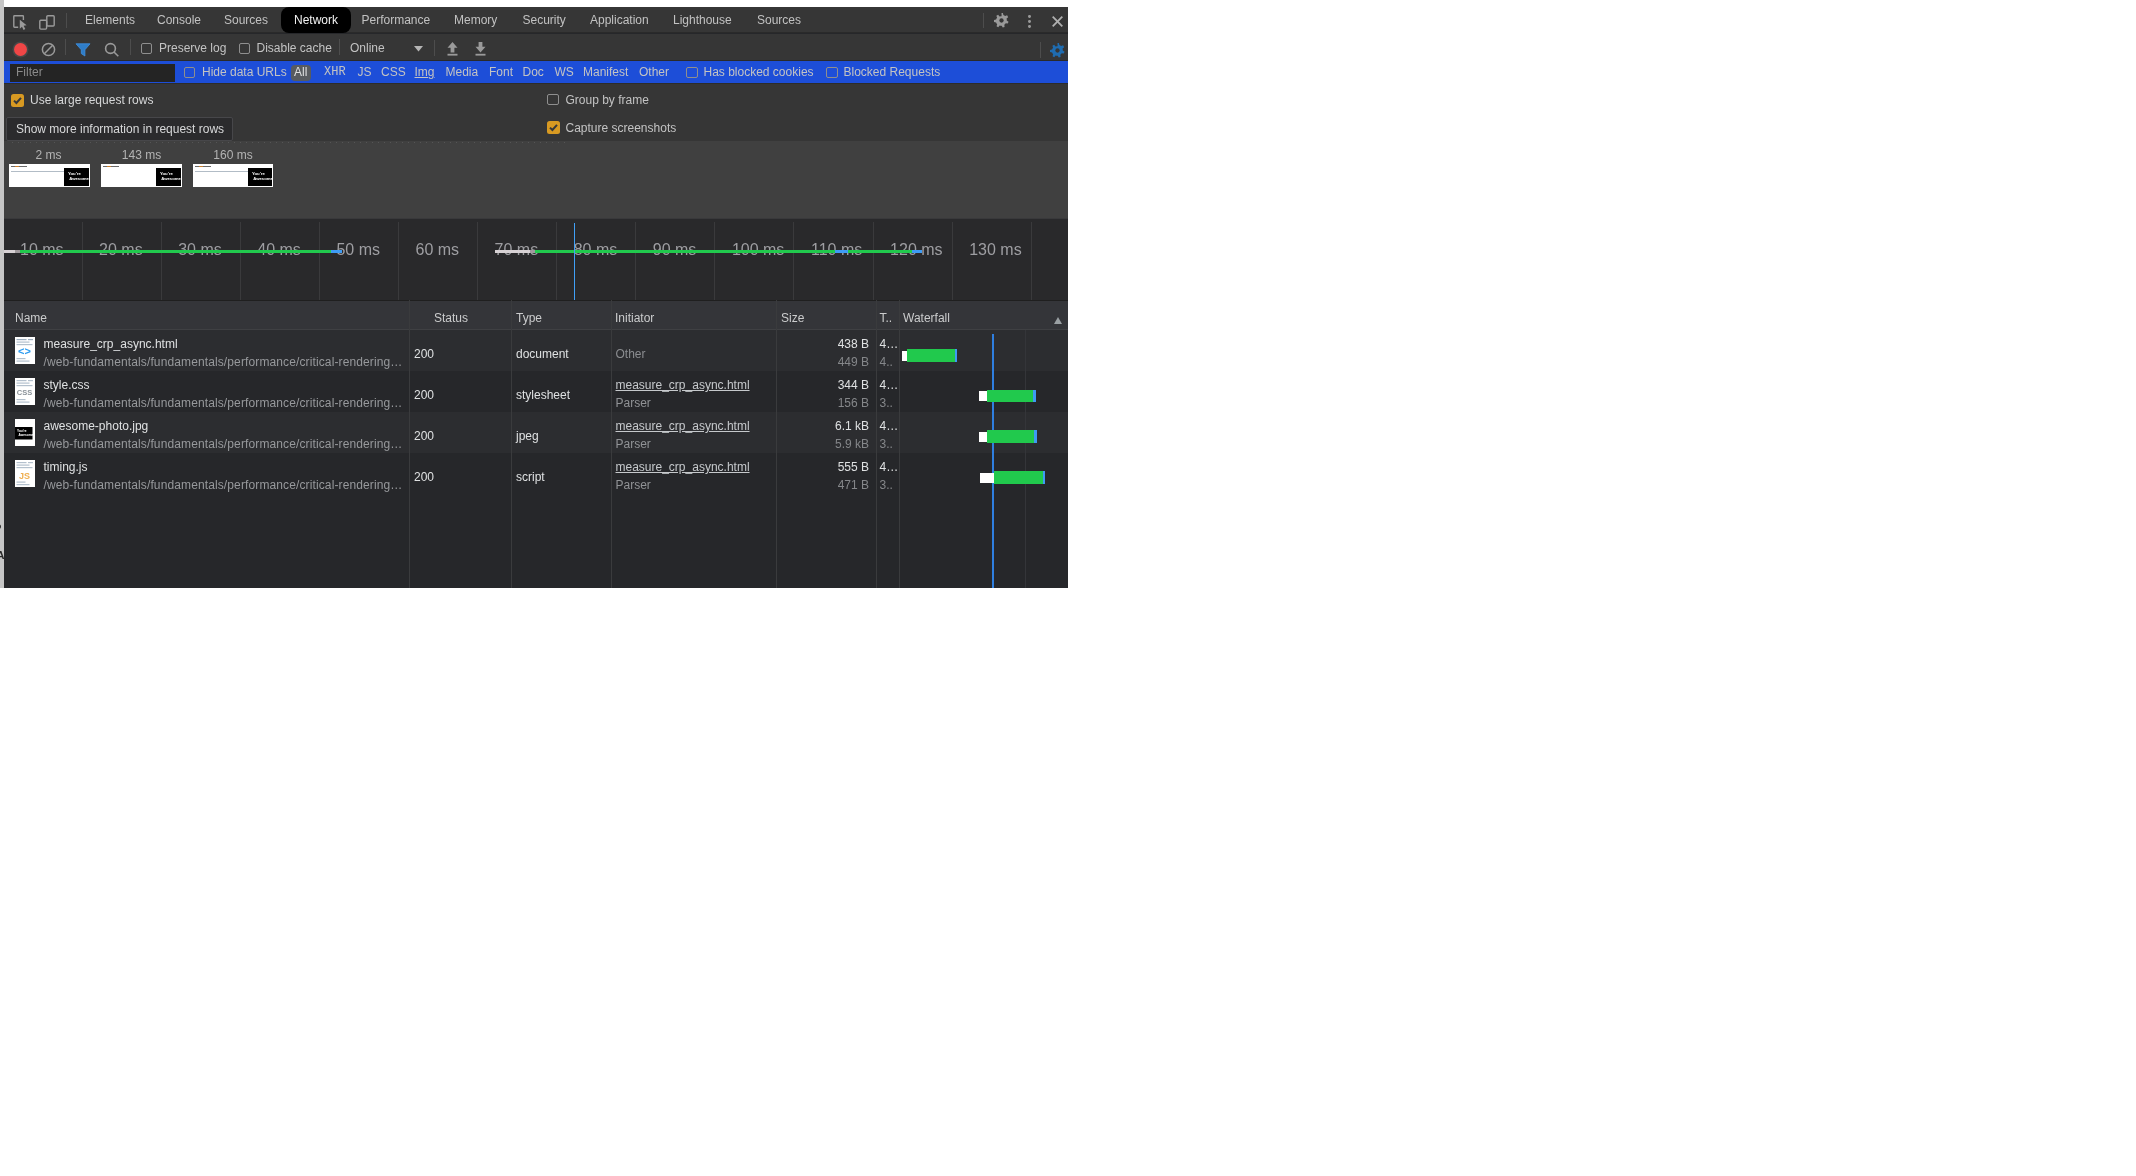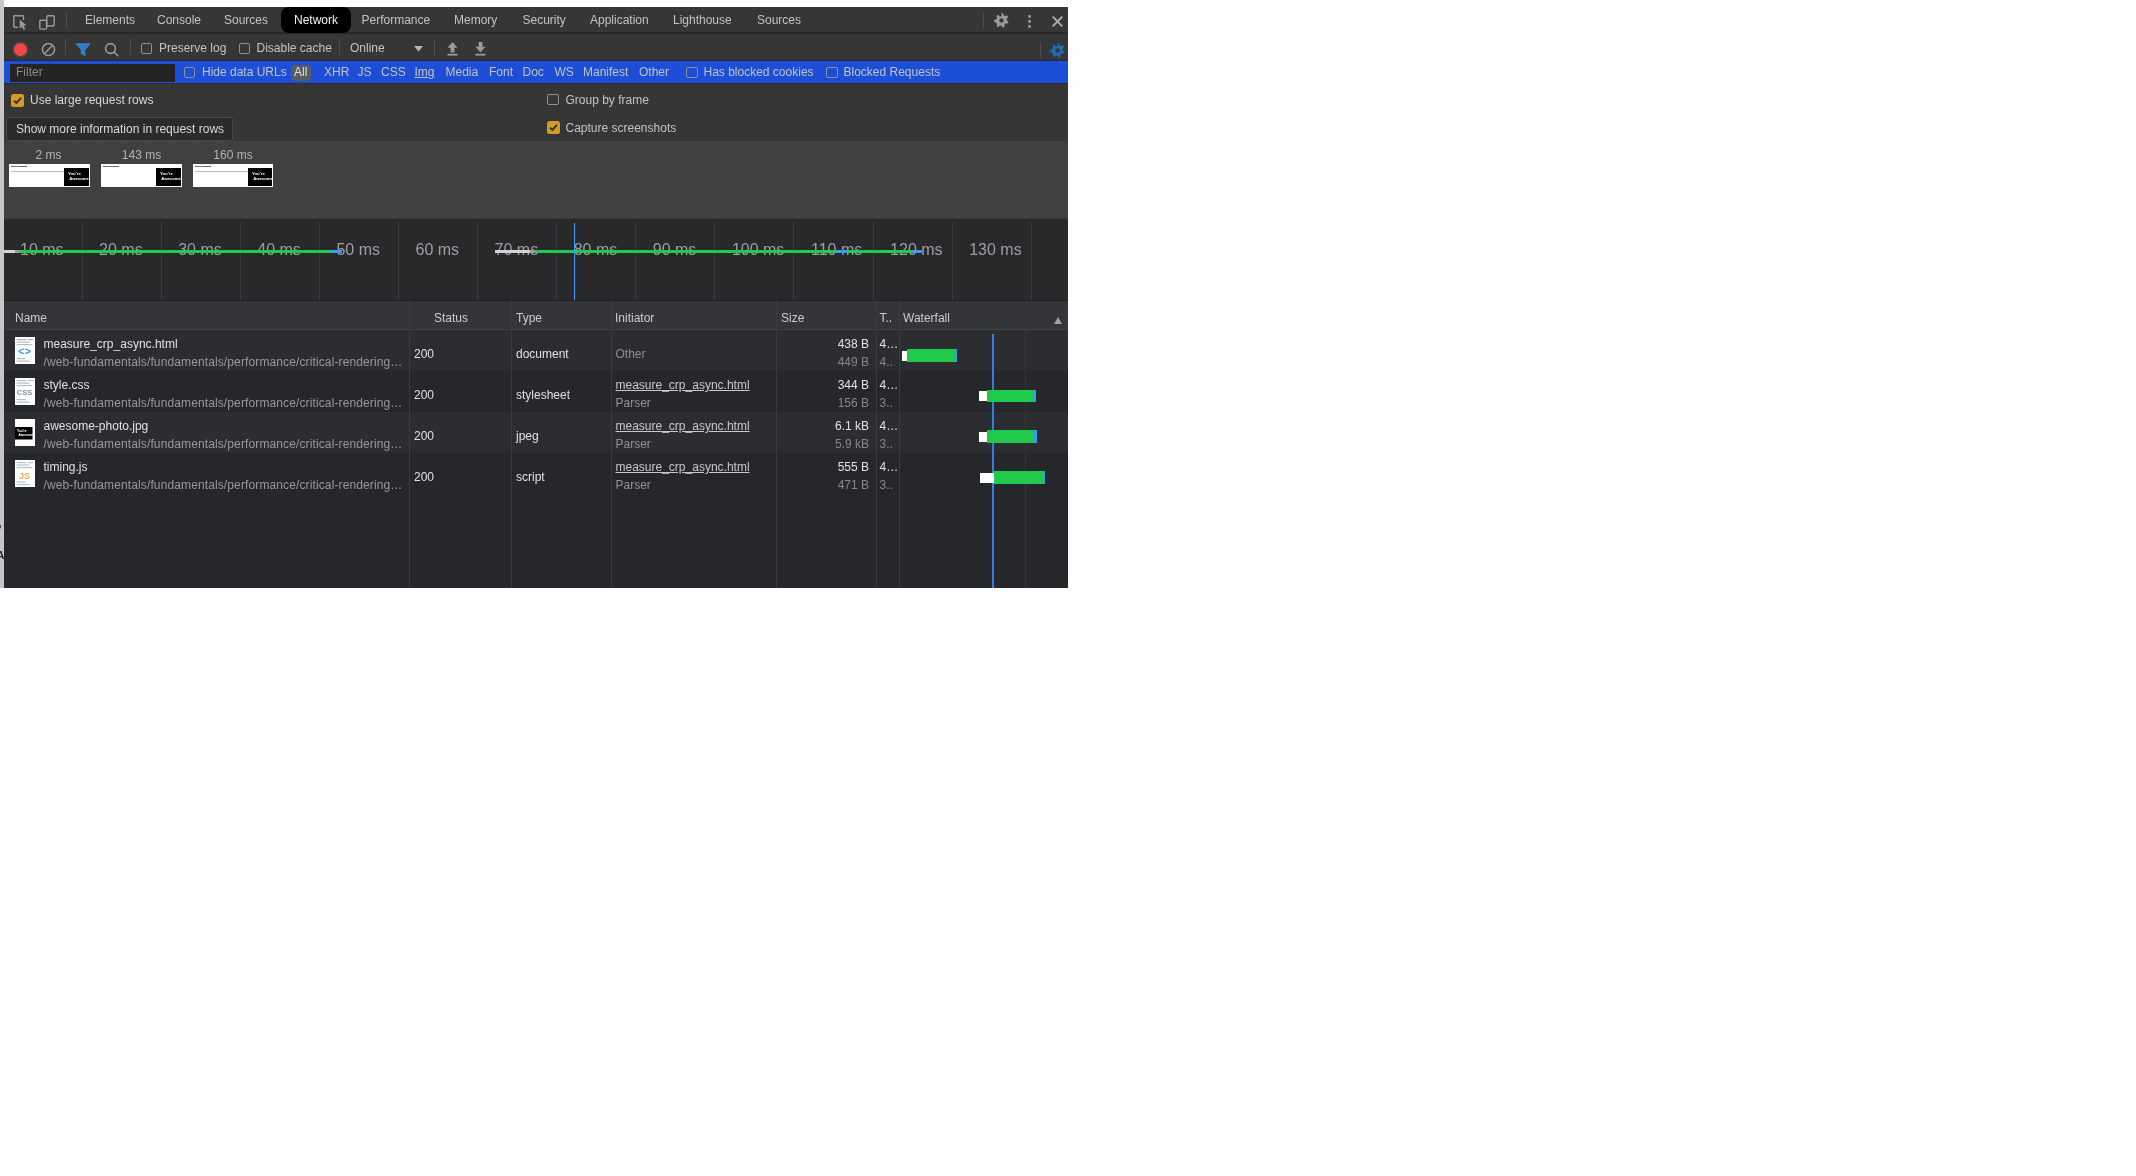--- a/index.html
+++ b/index.html
@@ -161,21 +161,21 @@
         <path fill="#1f6cb0" d="M8 0 L9.5 0 L10 2.2 A6 6 0 0 1 11.9 3.3 L14 2.5 L15.1 4.4 L13.4 5.9 A6 6 0 0 1 13.6 8.1 L15.5 9.3 L14.7 11.3 L12.5 11 A6 6 0 0 1 11 12.6 L11.3 14.8 L9.3 15.5 L8.2 13.6 A6 6 0 0 1 6 13.4 L4.5 15.1 L2.7 14 L3.4 11.9 A6 6 0 0 1 2.2 10 L0 9.5 L0 7.5 L2.2 7 A6 6 0 0 1 3.3 5.1 L2.5 3 L4.4 1.9 L5.9 3.6 A6 6 0 0 1 8.1 3.4 Z"></path>
         <circle cx="8" cy="8" r="2.3" fill="#363636"></circle>
       </svg>
   </div>
 
   <div class="abs" id="filterrow">
     <div id="filterinput">Filter</div>
     <div class="cb" style="left:179.5px; top:5.5px;"></div>
     <div class="ftxt" style="left:198px;">Hide data URLs</div>
     <div class="pill">All</div>
-    <div class="ftxt" style="left:320px;">XHR</div>
+    <div class="ftxt" style="left:320px;font-family:Liberation Mono, monospace;">XHR</div>
     <div class="ftxt" style="left:353.5px;">JS</div>
     <div class="ftxt" style="left:377px;">CSS</div>
     <div class="ftxt" style="left:410.5px;text-decoration:underline;">Img</div>
     <div class="ftxt" style="left:441.5px;">Media</div>
     <div class="ftxt" style="left:485px;">Font</div>
     <div class="ftxt" style="left:518.5px;">Doc</div>
     <div class="ftxt" style="left:550.5px;">WS</div>
     <div class="ftxt" style="left:579px;">Manifest</div>
     <div class="ftxt" style="left:635px;">Other</div>
     <div class="cb" style="left:682px; top:5.5px;"></div>

